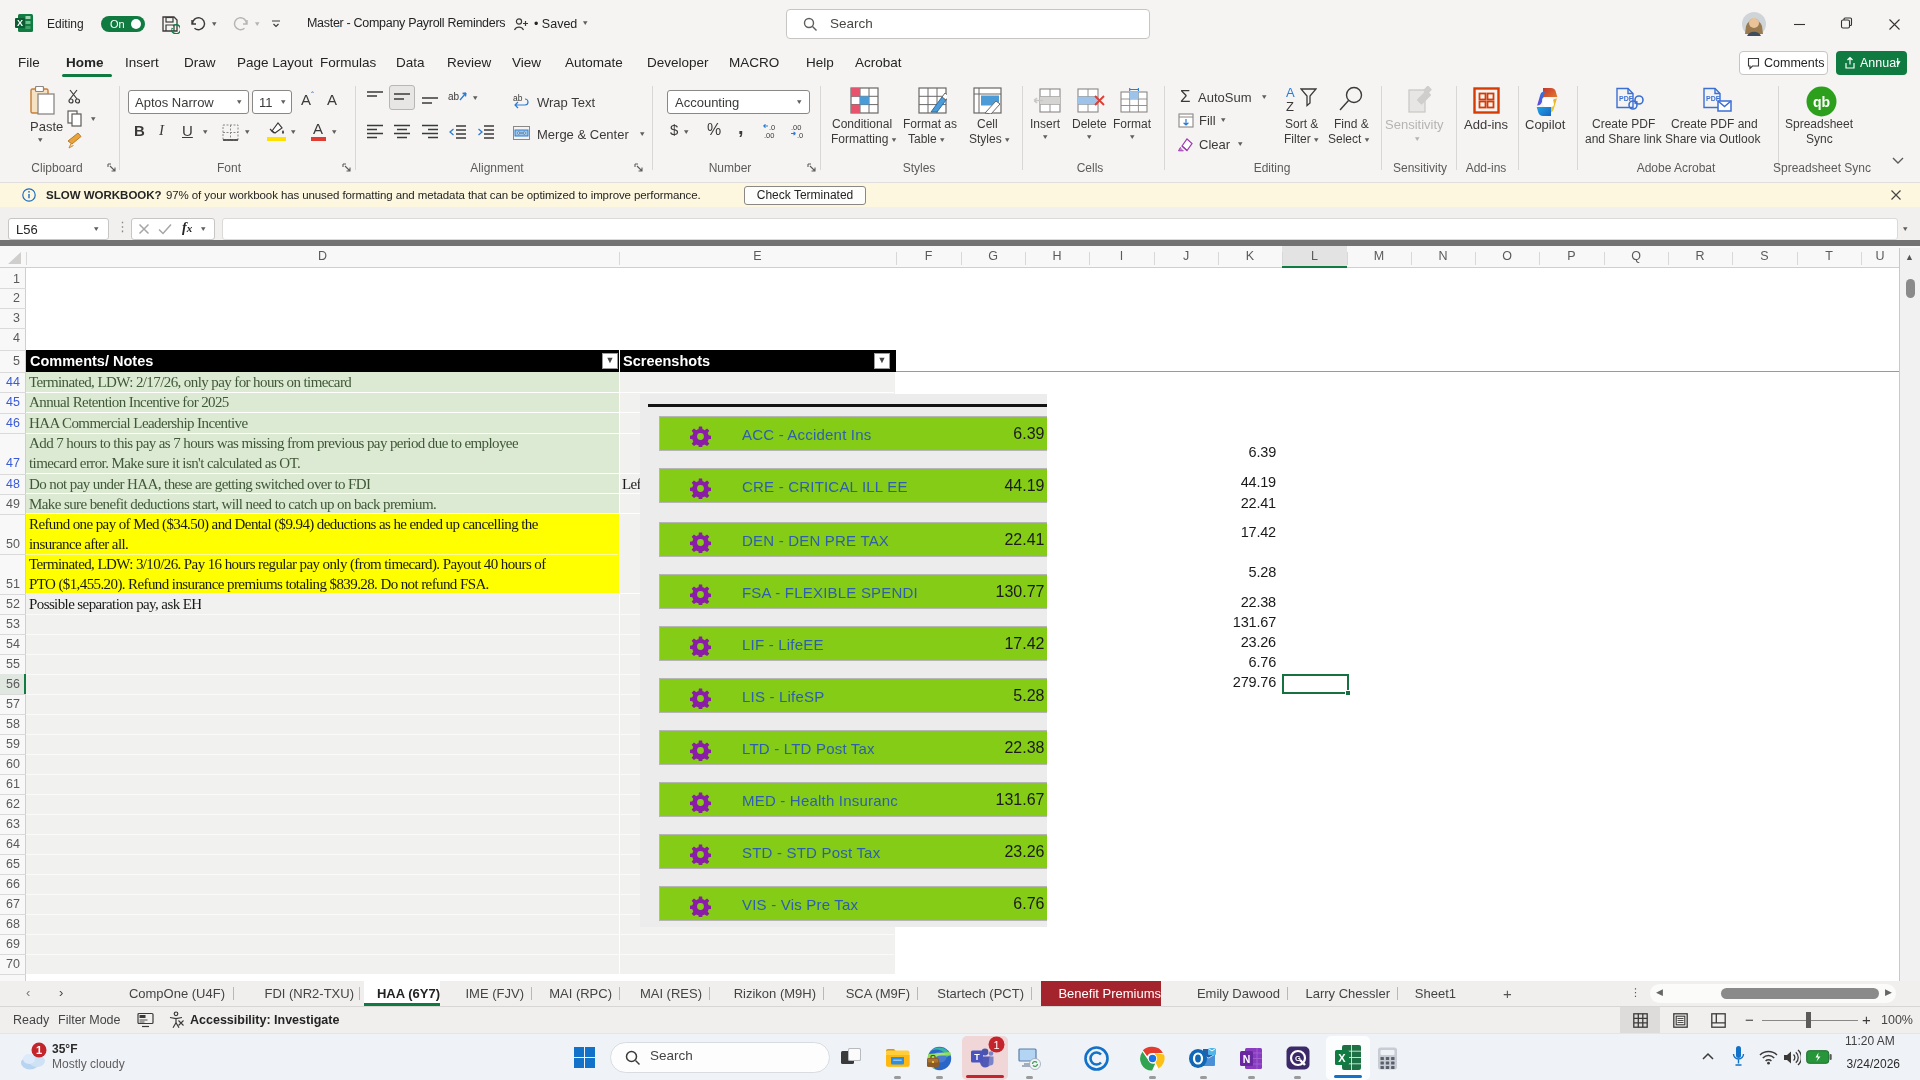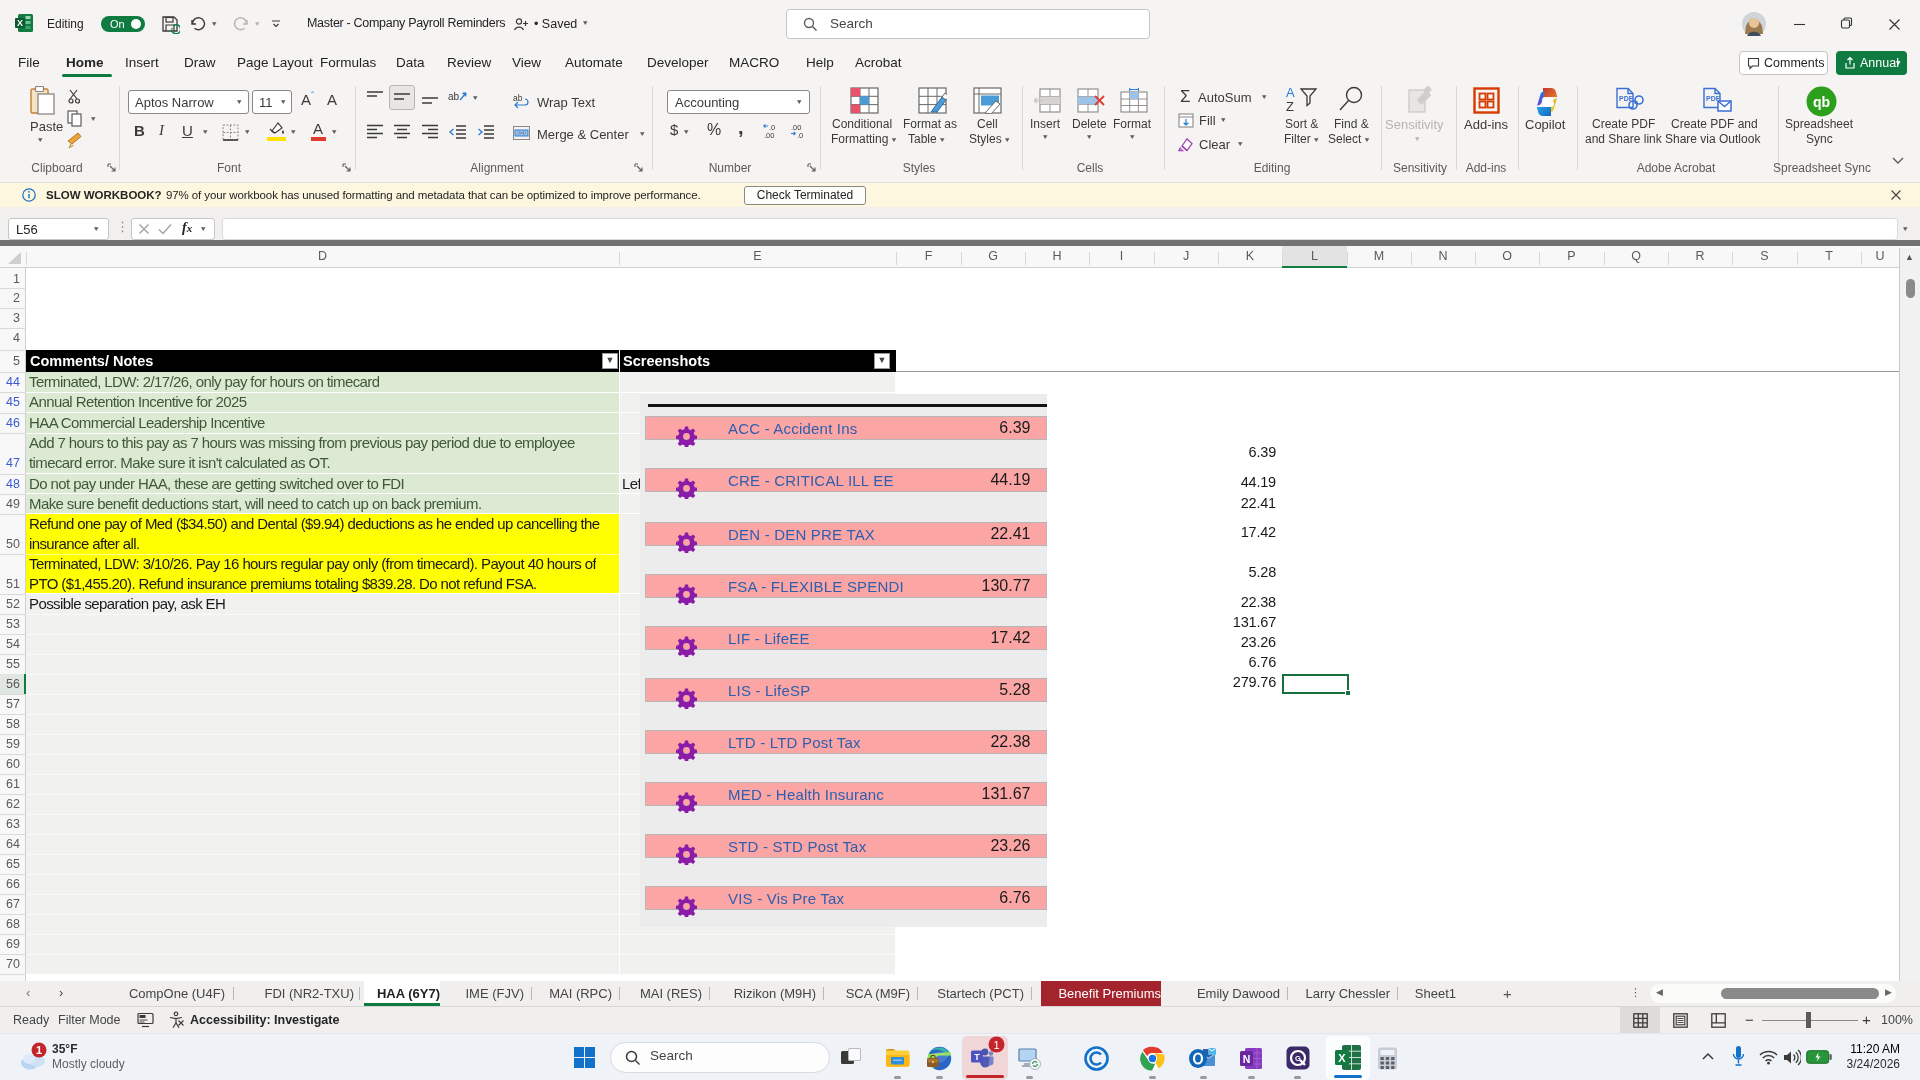--- a/index.html
+++ b/index.html
@@ -26,25 +26,25 @@
 
 #colheads { left:0; top:246px; width:1920px; height:22px; background:#f8f8f8; border-bottom:1px solid #cfcfcf; }
 .colh { position:absolute; top:3px; height:17px; font-size:12.5px; color:#5a5a5a; text-align:center; }
 .colsep { position:absolute; top:6px; width:1px; height:13px; background:#d8d8d8; }
 
 
 #grid { left:0; top:268px; width:1920px; height:713px; background:#ffffff; overflow:hidden; }
 #rowheads { position:absolute; left:0; top:0; width:26px; height:713px; background:#f8f8f8; border-right:1px solid #cfcfcf; }
 .rowh { position:absolute; right:5px; font-size:12.5px; color:#5a5a5a; text-align:right; }
 .rowhb { color:#3b5bd6; }
-.gcell { position:absolute; font-size:14px; overflow:hidden; white-space:nowrap; }
+.gcell { position:absolute; font-size:14px; overflow:hidden; white-space:nowrap;font-family:Liberation Serif, serif; }
 .note { font-size:15px; letter-spacing:-0.6px; }
 .ng { color:#3f5837; }
 .nb { color:#1a1a1a; }
-.qcard { position:absolute; left:5px; width:402px; height:24px; background:#fca5a5; border:1px solid #b5b5b5; }
+.qcard { position:absolute; left:19px; width:402px; height:35px; background:#84cc16; border:1px solid #b5b5b5; }
 .qlab { position:absolute; left:82px; top:50%; transform:translateY(-50%); font-size:15px; color:#2d5fae; letter-spacing:0.2px; white-space:nowrap; }
 .qnum { position:absolute; right:15.5px; top:50%; transform:translateY(-50%); font-size:16px; color:#1b1b1b; }
 .qgear { position:absolute; left:30px; top:9px; }
 .knum { position:absolute; left:1156px; width:120px; height:20px; line-height:20px; text-align:right; font-size:14.5px; color:#1a1a1a; letter-spacing:-0.2px; }
 
 
 #tabbar { left:0; top:981px; width:1920px; height:25px; background:#f0efee; }
 .stab { position:absolute; top:0; height:25px; line-height:25px; font-size:13px; color:#444; text-align:right; }
 .tsep { position:absolute; top:6px; width:1px; height:13px; background:#b8b8b8; }
 
@@ -989,16 +989,16 @@
     </svg>
     <svg class="abs" style="left:1783px;top:15px" width="18" height="17" viewBox="0 0 18 17">
       <path d="M1 6 h3 l4-3.5 v12 l-4-3.5 h-3 z" fill="#3b3a39"></path>
       <path d="M10.5 5.5 a4 4 0 0 1 0 6 M12.8 3.2 a7 7 0 0 1 0 10.6 M15 1 a10 10 0 0 1 0 15" fill="none" stroke="#3b3a39" stroke-width="1.3"></path>
     </svg>
     <svg class="abs" style="left:1806px;top:16px" width="26" height="14" viewBox="0 0 26 14">
       <rect x="0.7" y="0.7" width="22" height="12.6" rx="2.5" fill="#27953a" stroke="#1a6e2a" stroke-width="1"></rect>
       <rect x="23.5" y="4" width="2.2" height="6" rx="1" fill="#5a5a5a"></rect>
       <path d="M12.5 2.5 L9.5 7.5 h2.5 l-1.5 4 4-5 h-2.5 z" fill="#fff"></path>
     </svg>
-    <span class="abs" style="left:1845px;top:8px;font-size:12px;color:#000000;width:55px;text-align:right">11:20 AM</span>
+    <span class="abs" style="left:1845px;top:0;font-size:12px;color:#404040;width:55px;text-align:left">11:20 AM</span>
     <span class="abs" style="left:1845px;top:23px;font-size:12px;color:#2b2b2b;width:55px;text-align:right">3/24/2026</span>
   </div>
 </div>
 
 </body></html>

